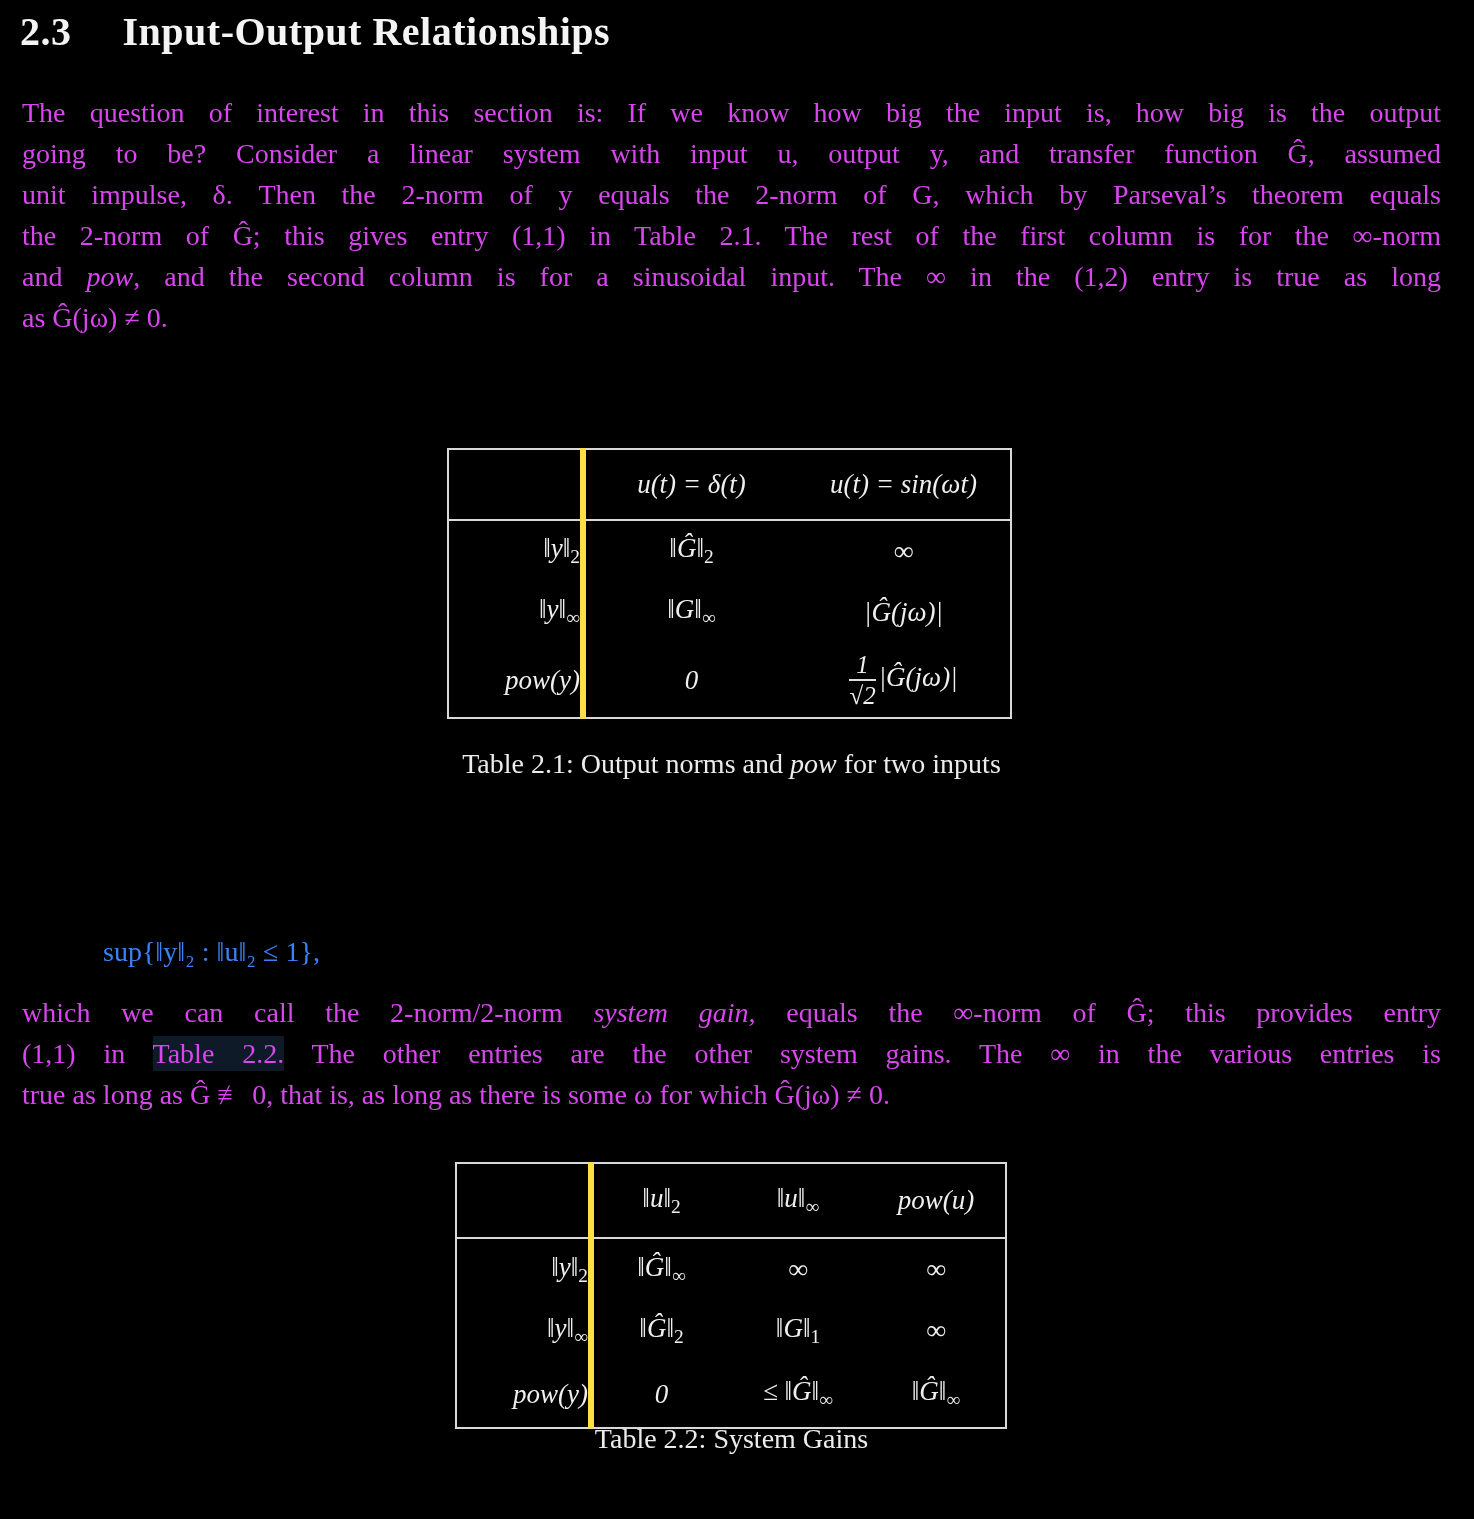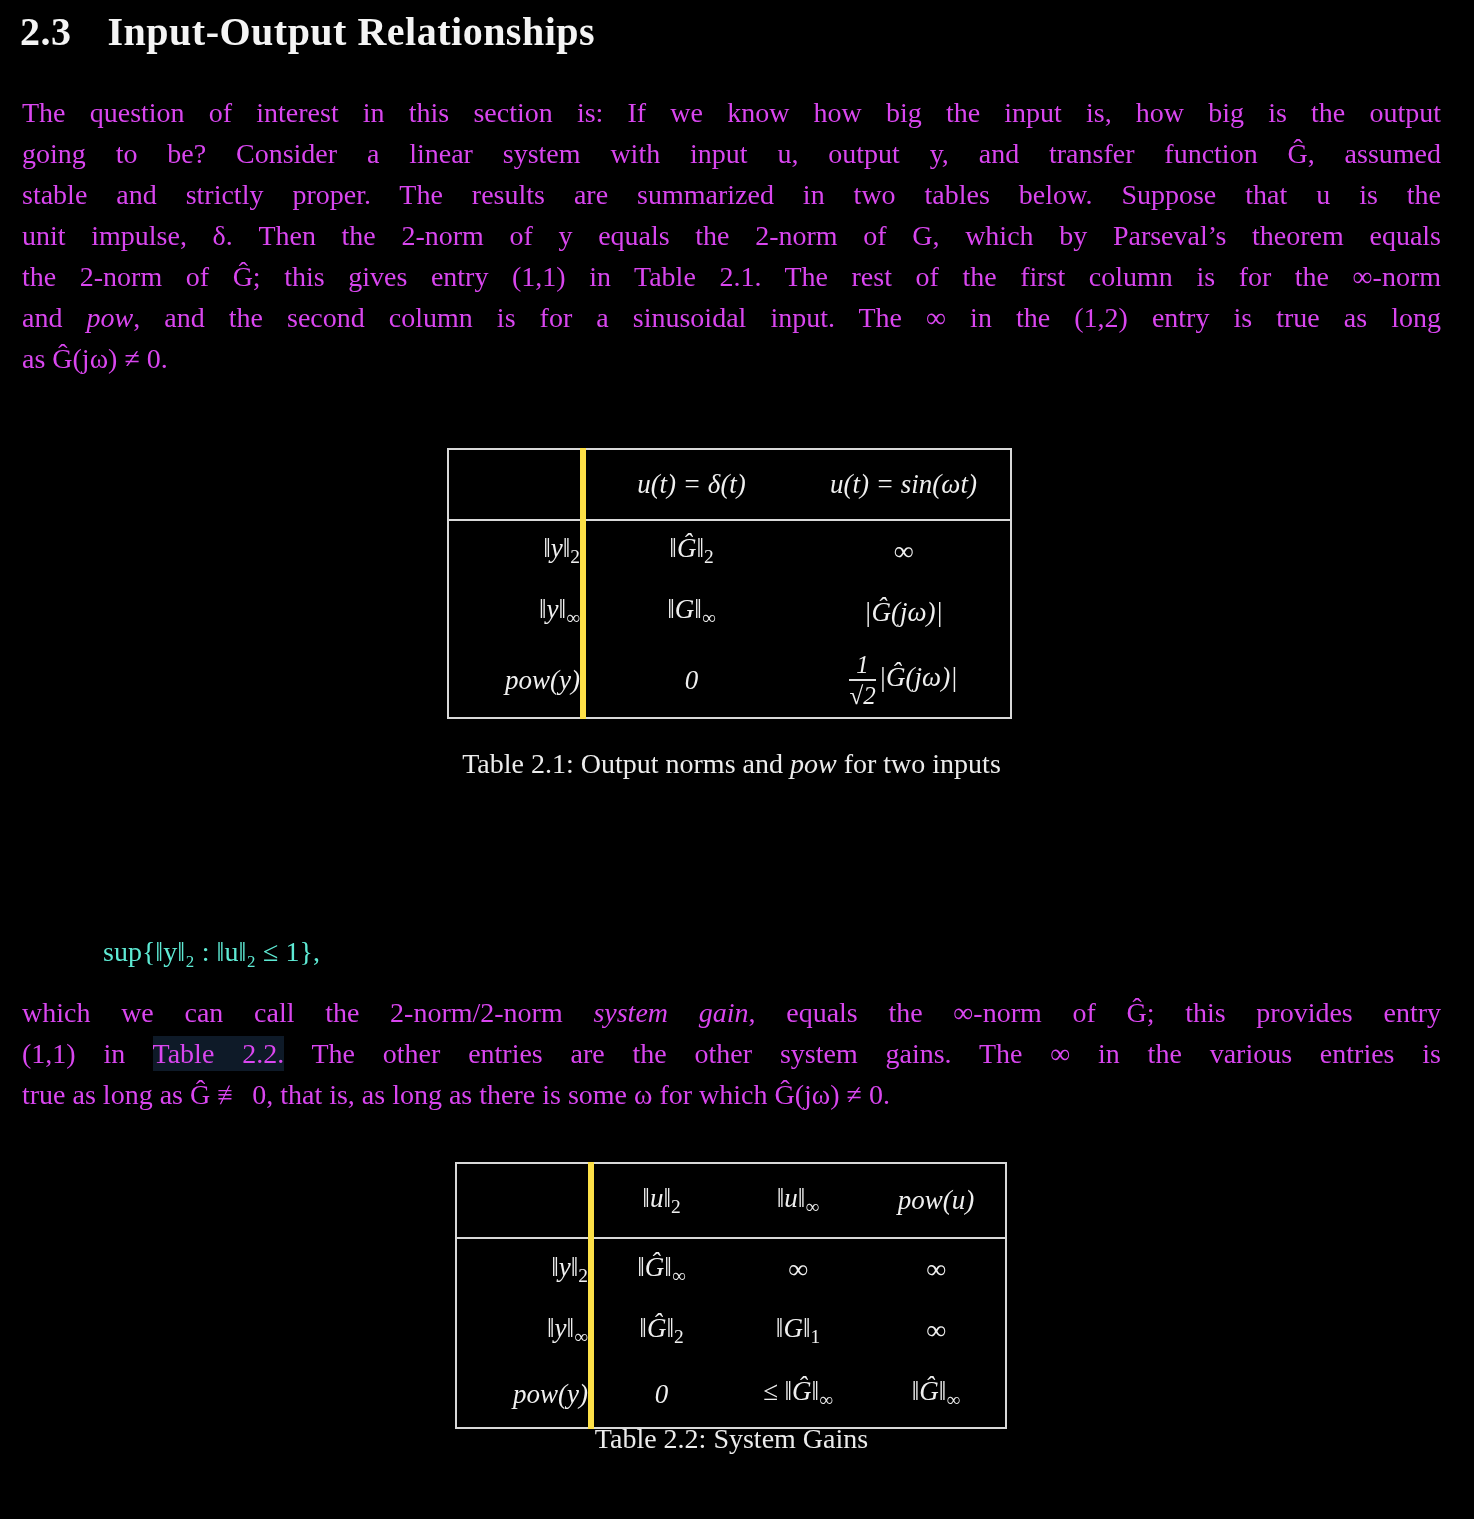--- a/index.html
+++ b/index.html
@@ -14,40 +14,40 @@
   }
   .heading {
     position: absolute;
     left: 20px;
     top: 8px;
     font-size: 40px;
     font-weight: bold;
     color: #f4f4f4;
     letter-spacing: 0.5px;
   }
-  .heading .secnum { margin-right: 36px; }
+  .heading .secnum { margin-right: 51px; }
   .para {
     position: absolute;
     left: 22px;
     width: 1419px;
     font-size: 28px;
     line-height: 41px;
     color: #d946ef;
   }
   .line { text-align: justify; text-align-last: justify; }
   .line.last { text-align-last: left; }
   .indent { text-indent: 52px; }
   .em { font-style: italic; }
   .linkbox { background: #0e1a28; padding: 2px 0; }
   .formula {
     position: absolute;
     left: 103px;
     top: 936px;
     font-size: 28px;
-    color: #5eead4;
+    color: #3b82f6;
   }
   .caption {
     position: absolute;
     left: 22px;
     width: 1419px;
     text-align: center;
     font-size: 28px;
     color: #ececec;
   }
   
@@ -105,21 +105,20 @@
 
 <div class="page">
 
   <div class="heading">
     <span class="secnum">2.3</span><span>Input-Output Relationships</span>
   </div>
 
   <div class="para" style="top: 92px;">
     <div class="line">The question of interest in this section is: If we know how big the input is, how big is the output</div>
     <div class="line">going to be? Consider a linear system with input u, output y, and transfer function Ĝ, assumed</div>
-    <div class="line">stable and strictly proper. The results are summarized in two tables below. Suppose that u is the</div>
     <div class="line">unit impulse, δ. Then the 2-norm of y equals the 2-norm of G, which by Parseval’s theorem equals</div>
     <div class="line">the 2-norm of Ĝ; this gives entry (1,1) in Table 2.1. The rest of the first column is for the ∞-norm</div>
     <div class="line"><span>and </span><span class="em">pow</span><span>, and the second column is for a sinusoidal input. The ∞ in the (1,2) entry is true as long</span></div>
     <div class="line last">as Ĝ(jω) ≠ 0.</div>
   </div>
 
   <table class="t t1">
     <colgroup>
         <col style="width:135px">
         <col style="width:214px">

